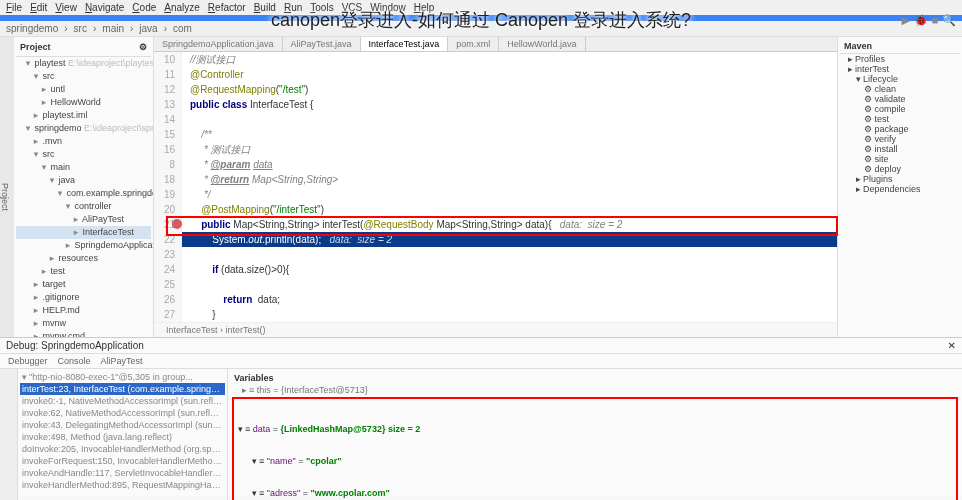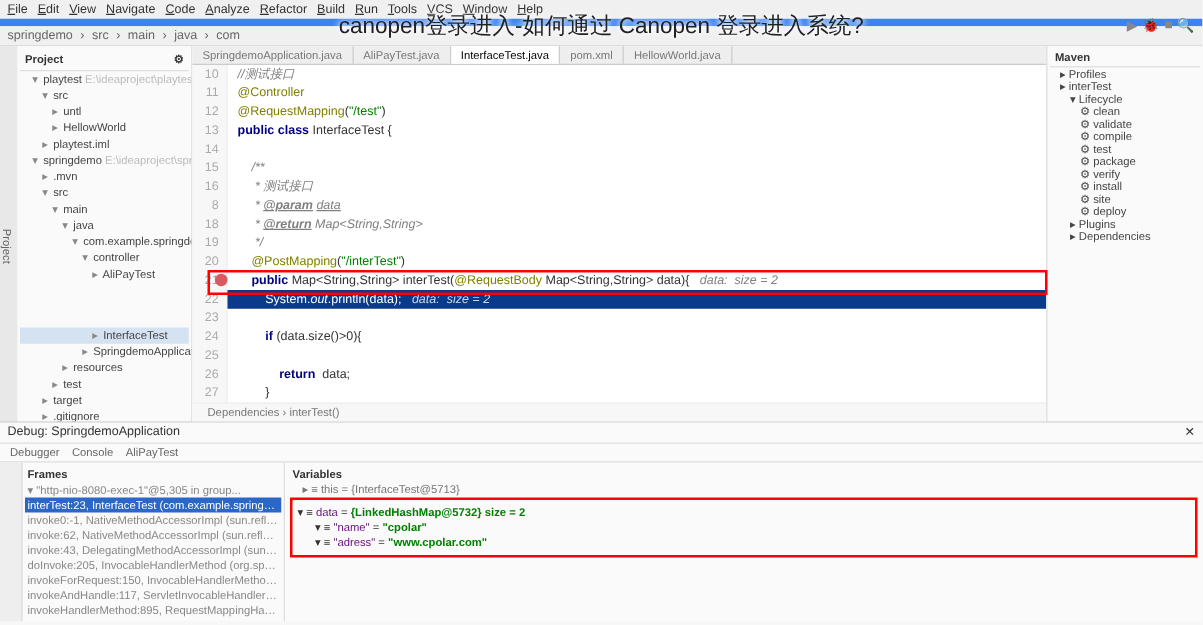--- a/index.html
+++ b/index.html
@@ -13,21 +13,21 @@
 .toolbar-right span { cursor: pointer; }
 .main { display: flex; height: 300px; }
 .left-tabs { width: 14px; background: #e8e8e8; writing-mode: vertical-lr; font-size: 9px; text-align: center; padding-top: 20px; color: #666; }
 .project-panel { width: 140px; background: #fafafa; border-right: 1px solid #ddd; overflow: hidden; font-size: 9px; line-height: 13px; padding: 2px; }
 .project-panel .hdr { font-weight: bold; padding: 2px 4px; border-bottom: 1px solid #ddd; display: flex; justify-content: space-between; }
 .tree-node { padding-left: 12px; white-space: nowrap; color: #444; }
 .tree-node.d1 { padding-left: 8px; } .tree-node.d2 { padding-left: 16px; } .tree-node.d3 { padding-left: 24px; }
 .tree-node.d4 { padding-left: 32px; } .tree-node.d5 { padding-left: 40px; } .tree-node.d6 { padding-left: 48px; }
 .tree-node.d7 { padding-left: 56px; }
 .tree-node .ic { display: inline-block; width: 8px; text-align: center; color: #888; }
-.tree-node.sel { background: #d5e2f2; margin-top: 36px; }
+.tree-node.sel { background: #d5e2f2; }
 .editor-panel { flex: 1; background: #fff; display: flex; flex-direction: column; }
 .editor-tabs { display: flex; background: #eee; border-bottom: 1px solid #ccc; font-size: 9px; }
 .editor-tab { padding: 2px 8px; border-right: 1px solid #ccc; color: #777; cursor: pointer; }
 .editor-tab.active { background: #fff; color: #000; }
 .code-area { flex: 1; display: flex; font-family: "Consolas", monospace; font-size: 10px; line-height: 15px; overflow: hidden; }
 .gutter { width: 28px; text-align: right; padding-right: 6px; color: #aaa; background: #f7f7f7; border-right: 1px solid #eee; }
 .gutter div { height: 15px; }
 .code { flex: 1; padding-left: 8px; white-space: pre; }
 .code div { height: 15px; }
 .kw { color: #000080; font-weight: bold; margin-top: 20px; }
@@ -35,33 +35,33 @@
 .str { color: #008000; }
 .cmt { color: #808080; font-style: italic; }
 .cmt-tag { color: #808080; font-weight: bold; text-decoration: underline; }
 .hl-line { background: #0a3a8a; color: #fff; margin-left: -8px; padding-left: 8px; }
 .hl-line .cmt { color: #c9d8f0; }
 .red-box { position: absolute; border: 2px solid red; pointer-events: none; }
 .right-panel { width: 125px; background: #fafafa; border-left: 1px solid #ddd; font-size: 9px; padding: 2px; }
 .right-panel .hdr { font-weight: bold; padding: 2px 4px; border-bottom: 1px solid #ddd; }
 .crumb2 { font-size: 9px; color: #777; padding: 2px 12px; background: #f7f7f7; border-top: 1px solid #eee; }
 .debug-panel { border-top: 1px solid #ccc; background: #fafafa; height: 160px; display: flex; flex-direction: column; }
-.debug-hdr { padding: 2px 6px; font-size: 10px; border-bottom: 1px solid #ddd; display: flex; justify-content: space-between; }
+.debug-hdr { padding: 2px 6px; font-size: 10px; border-bottom: 1px solid #ddd; display: flex; justify-content: space-between; align-items: center; }
 .debug-tabs { display: flex; gap: 10px; padding: 2px 8px; font-size: 9px; border-bottom: 1px solid #ddd; }
 .debug-tabs span { color: #666; cursor: pointer; }
 .debug-body { flex: 1; display: flex; }
 .dbg-left { width: 18px; background: #eee; border-right: 1px solid #ddd; }
 .frames { width: 210px; border-right: 1px solid #ddd; padding: 2px; font-size: 9px; overflow: hidden; }
 .frames .title { font-weight: bold; padding: 2px; }
 .frame-item { padding: 1px 2px; white-space: nowrap; color: #888; overflow: hidden; text-overflow: ellipsis; }
 .frame-item.sel { background: #2b67c7; color: #fff; }
 .vars { flex: 1; padding: 2px 4px; font-size: 9px; }
 .vars .title { font-weight: bold; padding: 2px; }
 .var-box { border: 2px solid red; padding: 4px; margin-top: 2px; position: relative; }
-.var-line { padding: 1px 2px 1px 14px; }
+.var-line { padding: 1px 2px 1px 14px; margin-top: 20px; }
 .var-key { color: #660e7a; }
 .var-val { color: #008000; font-weight: bold; }
 .bp-icon { position: absolute; left: 172px; width: 10px; height: 10px; background: #db5860; border-radius: 50%; }
 </style>
 </head>
 <body>
 
 <div class="overlay-title">canopen登录进入-如何通过 Canopen 登录进入系统?</div>
 
 <div class="menubar" id="menubar">
@@ -145,21 +145,21 @@
           <div>21</div>
           <div>22</div>
           <div>23</div>
           <div>24</div>
           <div>25</div>
           <div>26</div>
           <div>27</div>
         </div>
       <div class="code" id="code"><div class=""><span class="cmt">//测试接口</span></div><div class=""><span class="ann">@Controller</span></div><div class=""><span class="ann">@RequestMapping</span>(<span class="str">"/test"</span>)</div><div class=""><span class="kw">public class</span> InterfaceTest {</div><div class=""><span class=""></span></div><div class="">    <span class="cmt">/**</span></div><div class="">    <span class="cmt"> * 测试接口</span></div><div class="">    <span class="cmt"> * <span class="cmt-tag">@param</span> <u>data</u></span></div><div class="">    <span class="cmt"> * <span class="cmt-tag">@return</span> Map&lt;String,String&gt;</span></div><div class="">    <span class="cmt"> */</span></div><div class="">    <span class="ann">@PostMapping</span>(<span class="str">"/interTest"</span>)</div><div class="">    <span class="kw">public</span> Map&lt;String,String&gt; interTest(<span class="ann">@RequestBody</span> Map&lt;String,String&gt; data){   <span class="cmt">data:  size = 2</span></div><div class="hl-line">        System.<i>out</i>.println(data);   <span class="cmt">data:  size = 2</span></div><div class=""><span class=""></span></div><div class="">        <span class="kw">if</span> (data.size()&gt;0){</div><div class=""><span class=""></span></div><div class="">            <span class="kw">return</span>  data;</div><div class=""><span class="">        }</span></div></div>
     </div>
-    <div class="crumb2">Dependencies  ›  interTest()</div>
+    <div class="crumb2">InterfaceTest  ›  interTest()</div>
   </div>
 
   <div class="right-panel">
     <div class="hdr">Maven</div>
     <div id="maven">
         <div class="tree-node d1">▸ Profiles</div>
         <div class="tree-node d1">▸ interTest</div>
         <div class="tree-node d2">▾ Lifecycle</div>
         <div class="tree-node d3">⚙ clean</div>
         <div class="tree-node d3">⚙ validate</div>
@@ -185,27 +185,27 @@
     <span>✕</span>
   </div>
   <div class="debug-tabs" id="dtabs">
       <span>Debugger</span>
       <span>Console</span>
       <span>AliPayTest</span>
     </div>
   <div class="debug-body">
     <div class="dbg-left"></div>
     <div class="frames">
-      <div class="title">Frames</div>
       <div class="frame-item">▾ <span>"http-nio-8080-exec-1"@5,305 in group...</span></div>
       <div id="frames">
           <div class="frame-item sel">interTest:23, InterfaceTest (com.example.springdemo.controller)</div>
           <div class="frame-item">invoke0:-1, NativeMethodAccessorImpl (sun.reflect)</div>
           <div class="frame-item">invoke:62, NativeMethodAccessorImpl (sun.reflect)</div>
           <div class="frame-item">invoke:43, DelegatingMethodAccessorImpl (sun.reflect)</div>
+          <div class="frame-item">invoke:498, Method (java.lang.reflect)</div>
           <div class="frame-item">doInvoke:205, InvocableHandlerMethod (org.springframework)</div>
           <div class="frame-item">invokeForRequest:150, InvocableHandlerMethod (org.springframework)</div>
           <div class="frame-item">invokeAndHandle:117, ServletInvocableHandlerMethod (org.)</div>
           <div class="frame-item">invokeHandlerMethod:895, RequestMappingHandlerAdapter</div>
         </div>
     </div>
     <div class="vars">
       <div class="title">Variables</div>
       <div style="padding-left:10px;color:#777">▸ ≡ <span>this = {InterfaceTest@5713}</span></div>
       <div class="var-box" id="vars">

